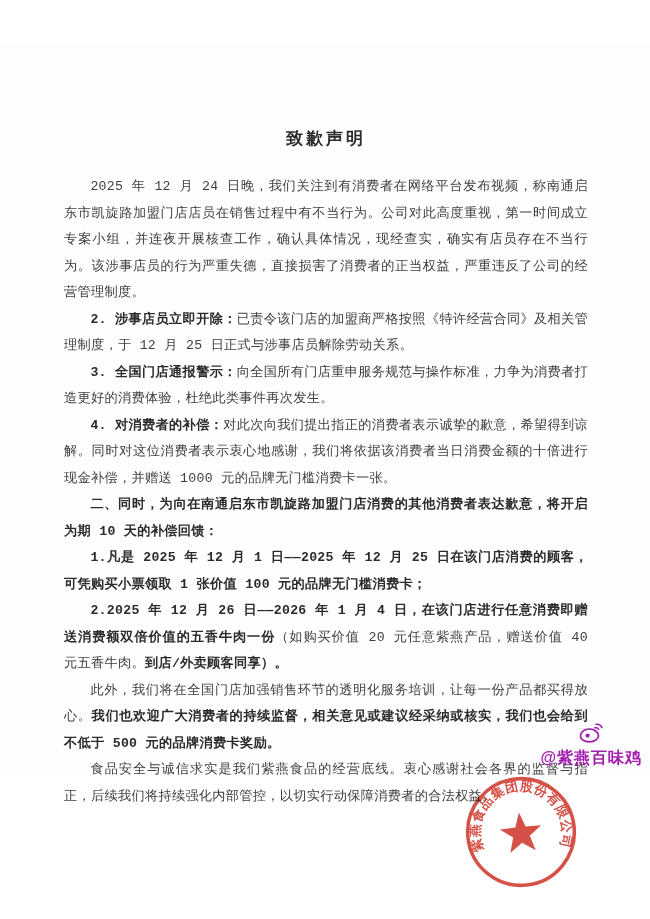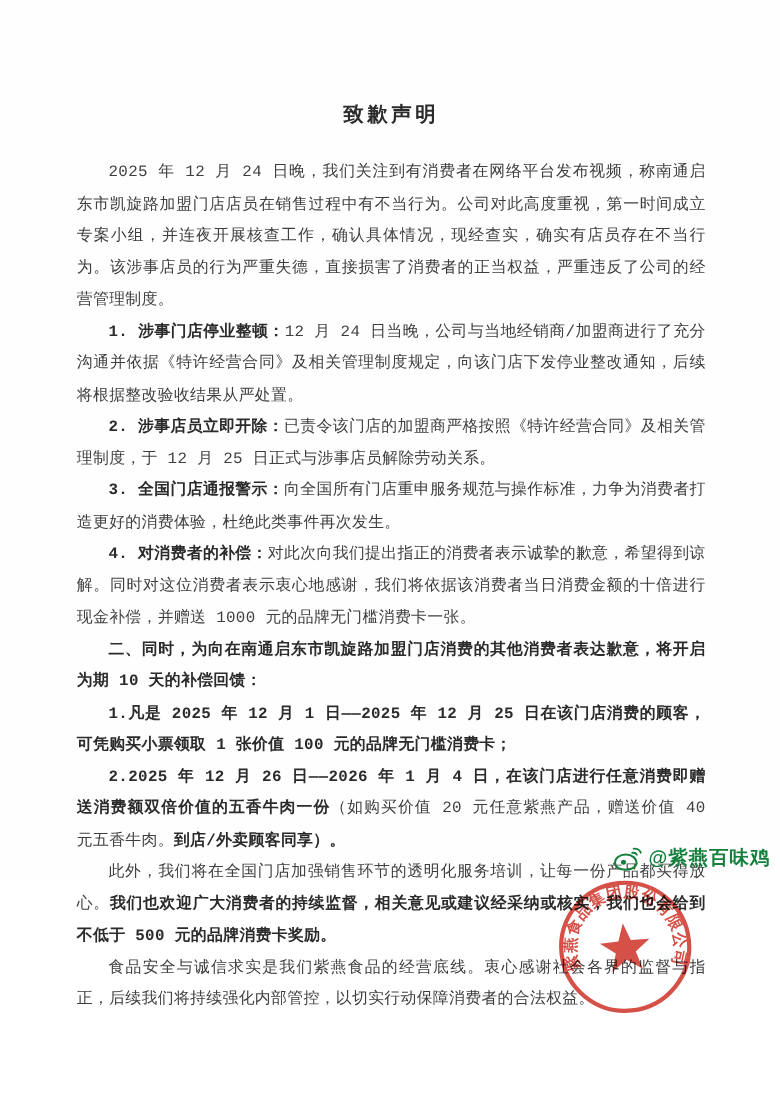--- a/index.html
+++ b/index.html
@@ -9,20 +9,21 @@
     font-family: "Liberation Serif", "DejaVu Serif", serif;
     position: relative;
     overflow: hidden;
   }
   .page {
     position: relative;
     width: 650px;
     height: 735px;
     padding: 84px 62px 0 64px;
     background: #fefefe;
+    margin-top: 43px;
   }
   .doc-title {
     text-align: center;
     font-size: 17px;
     font-weight: 700;
     letter-spacing: 3px;
     color: #2b2b2b;
     margin-bottom: 24px;
   }
   .doc-body p {
@@ -47,38 +48,38 @@
     mix-blend-mode: multiply;
     pointer-events: none;
   }
   .watermark {
     position: absolute;
     right: 8px;
     bottom: 9px;
     display: flex;
     align-items: center;
     gap: 5px;
-    color: #15803d;
+    color: #a21caf;
     font-size: 16px;
     font-weight: 700;
     font-family: "Liberation Sans", "DejaVu Sans", sans-serif;
     letter-spacing: 1px;
+    flex-direction: column;
   }
   .watermark svg { display: block; }
 </style>
 </head>
 <body>
 
 <div class="page">
 
   <h1 class="doc-title">致歉声明</h1>
 
   <main class="doc-body" id="doc-body">
       <p><span>2025 年 12 月 24 日晚，我们关注到有消费者在网络平台发布视频，称南通启东市凯旋路加盟门店店员在销售过程中有不当行为。公司对此高度重视，第一时间成立专案小组，并连夜开展核查工作，确认具体情况，现经查实，确实有店员存在不当行为。该涉事店员的行为严重失德，直接损害了消费者的正当权益，严重违反了公司的经营管理制度。</span></p>
-      <p><span class="seg-bold">1. 涉事门店停业整顿：</span><span>12 月 24 日当晚，公司与当地经销商/加盟商进行了充分沟通并依据《特许经营合同》及相关管理制度规定，向该门店下发停业整改通知，后续将根据整改验收结果从严处置。</span></p>
       <p><span class="seg-bold">2. 涉事店员立即开除：</span><span>已责令该门店的加盟商严格按照《特许经营合同》及相关管理制度，于 12 月 25 日正式与涉事店员解除劳动关系。</span></p>
       <p><span class="seg-bold">3. 全国门店通报警示：</span><span>向全国所有门店重申服务规范与操作标准，力争为消费者打造更好的消费体验，杜绝此类事件再次发生。</span></p>
       <p><span class="seg-bold">4. 对消费者的补偿：</span><span>对此次向我们提出指正的消费者表示诚挚的歉意，希望得到谅解。同时对这位消费者表示衷心地感谢，我们将依据该消费者当日消费金额的十倍进行现金补偿，并赠送 1000 元的品牌无门槛消费卡一张。</span></p>
       <p><span class="seg-bold">二、同时，为向在南通启东市凯旋路加盟门店消费的其他消费者表达歉意，将开启为期 10 天的补偿回馈：</span></p>
       <p><span class="seg-bold">1.凡是 2025 年 12 月 1 日——2025 年 12 月 25 日在该门店消费的顾客，可凭购买小票领取 1 张价值 100 元的品牌无门槛消费卡；</span></p>
       <p><span class="seg-bold">2.2025 年 12 月 26 日——2026 年 1 月 4 日，在该门店进行任意消费即赠送消费额双倍价值的五香牛肉一份</span><span>（如购买价值 20 元任意紫燕产品，赠送价值 40 元五香牛肉。</span><span class="seg-bold">到店/外卖顾客同享）。</span></p>
       <p><span>此外，我们将在全国门店加强销售环节的透明化服务培训，让每一份产品都买得放心。</span><span class="seg-bold">我们也欢迎广大消费者的持续监督，相关意见或建议经采纳或核实，我们也会给到不低于 500 元的品牌消费卡奖励。</span></p>
       <p><span>食品安全与诚信求实是我们紫燕食品的经营底线。衷心感谢社会各界的监督与指正，后续我们将持续强化内部管控，以切实行动保障消费者的合法权益。</span></p>
     </main>
 

